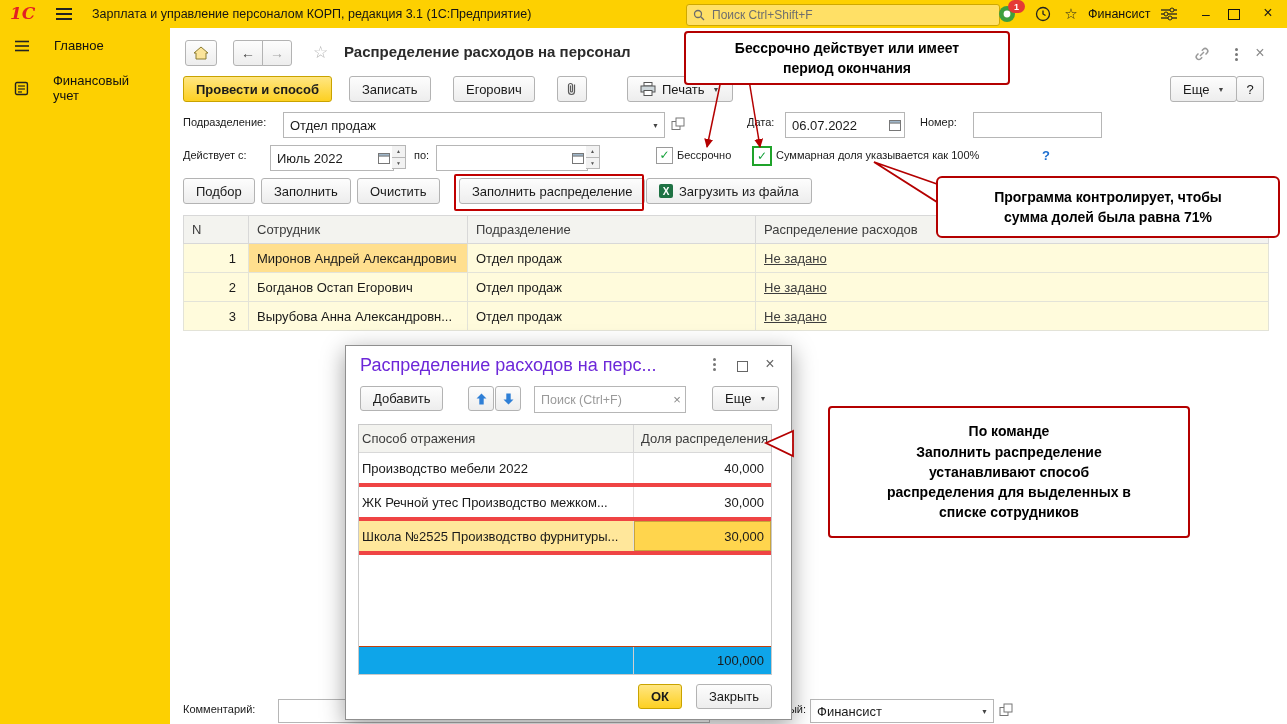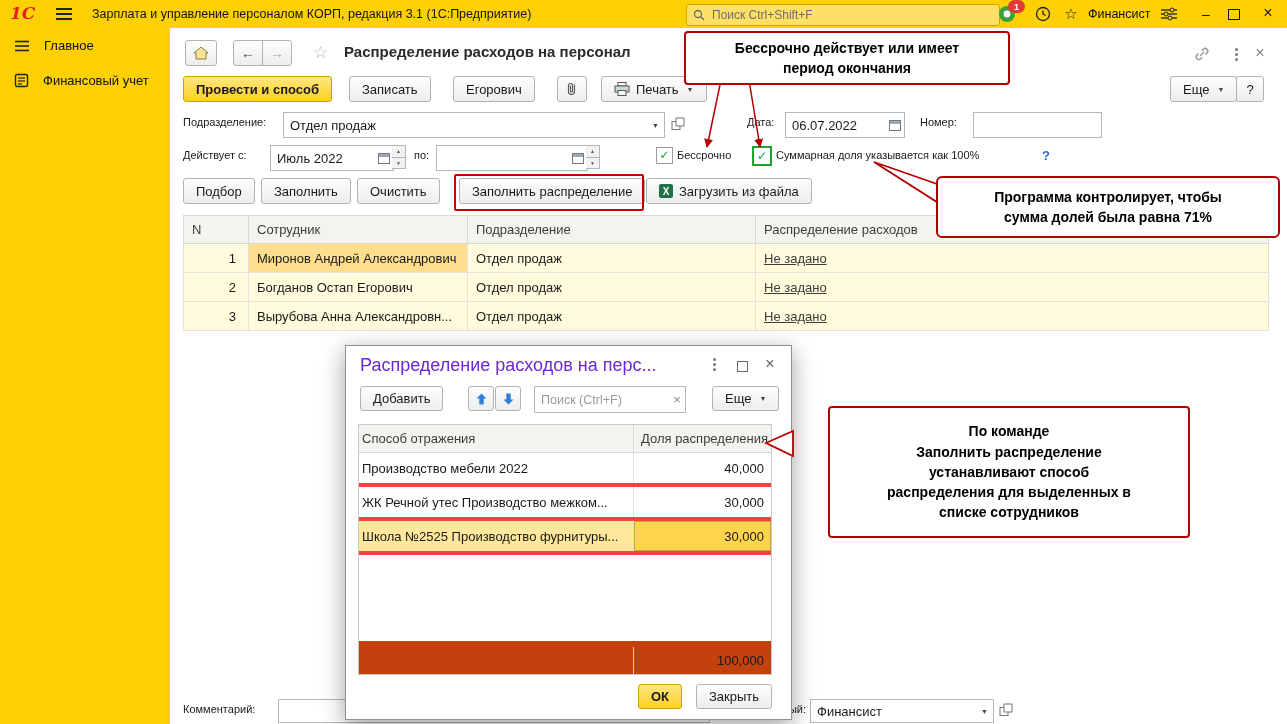--- a/index.html
+++ b/index.html
@@ -19,21 +19,21 @@
   .tb-search input::placeholder{color:#6e6e6e}
   .tb-ico{position:absolute;top:5px;width:18px;height:18px;display:flex;align-items:center;justify-content:center;cursor:pointer}
   .badge{position:absolute;left:10px;top:-5px;min-width:13px;height:13px;border-radius:7px;background:#e53935;color:#fff;font-size:9px;font-weight:bold;display:flex;align-items:center;justify-content:center;padding:0 2px}
   .tb-user{position:absolute;left:1088px;top:7px;font-size:12.5px;color:#111;cursor:pointer}
   .win-min{position:absolute;left:1196px;top:4px;width:20px;height:20px;display:flex;align-items:center;justify-content:center;font-size:14px;cursor:pointer}
   .win-max{position:absolute;left:1228px;top:9px;width:10px;height:9px;border:1.5px solid #111;cursor:pointer}
   .win-close{position:absolute;left:1258px;top:3px;width:20px;height:20px;display:flex;align-items:center;justify-content:center;font-size:16px;cursor:pointer}
 
   
   .sidebar{position:absolute;left:0;top:28px;width:170px;height:696px;background:#fdd001;z-index:4}
-  .side-item{display:flex;align-items:center;gap:14px;padding:10px 12px 10px 14px;font-size:13px;color:#111;cursor:pointer}
+  .side-item{display:flex;align-items:center;gap:24px;padding:10px 12px 10px 14px;font-size:13px;color:#111;cursor:pointer}
 
   
   .btn{position:absolute;height:26px;display:inline-flex;align-items:center;gap:6px;padding:0 12px;background:linear-gradient(#fdfdfd,#ededed);border:1px solid #b3b3b3;border-radius:3px;font-size:13px;color:#1a1a1a;font-family:inherit;cursor:pointer;white-space:nowrap}
   .btn.yellow{background:linear-gradient(#ffe682,#fdd021);border-color:#c9a300;font-weight:bold}
   .btn .carr{font-size:7px;color:#444;margin-left:2px}
   .iconbtn{position:absolute;height:26px;width:30px;display:inline-flex;align-items:center;justify-content:center;background:linear-gradient(#fdfdfd,#ededed);border:1px solid #b3b3b3;border-radius:3px;cursor:pointer}
   .navbtn{position:absolute;height:26px;width:30px;display:inline-flex;align-items:center;justify-content:center;background:linear-gradient(#fdfdfd,#ededed);border:1px solid #b3b3b3;font-size:14px;font-weight:bold;cursor:pointer}
   .field{position:absolute;height:24px;border:1px solid #b6b6b6;background:#fff;display:flex;align-items:center;font-size:13px}
   .field .val{padding:0 6px;flex:1;white-space:nowrap;overflow:hidden}
   .field .darr{width:17px;align-self:stretch;display:flex;align-items:center;justify-content:center;font-size:7px;color:#444;cursor:pointer}
@@ -74,21 +74,21 @@
   .dlg-grid{position:absolute;left:12px;top:78px;width:412px;height:249px;border:1px solid #c9c9c9;display:flex;flex-direction:column;font-size:13px}
   .dg-head{display:flex;height:27px;background:#f3f3ef;border-bottom:1px solid #d8d8d8;color:#3c3c3c}
   .dg-c1{width:268px;padding:0 3px;display:flex;align-items:center;border-right:1px solid #d8d8d8;white-space:nowrap;overflow:hidden}
   .dg-c2{flex:1;padding:0 7px;display:flex;align-items:center;white-space:nowrap;overflow:hidden}
   .dg-row{display:flex;height:30px;border-bottom:4px solid #ef4444;cursor:pointer}
   .dg-row .dg-c1{border-right:1px solid #e0e0e0}
   .dg-row .dg-c2{justify-content:flex-end}
   .dg-row.sel .dg-c1{background:#ffe79b}
   .dg-row.sel .dg-c2{background:#ffd54d;box-shadow:inset 0 0 0 1px #c9a43b}
   .dg-fill{flex:1}
-  .dg-total{display:flex;height:27px;background:#c2410c;border-top:6px solid #c2410c}
+  .dg-total{display:flex;height:27px;background:#0ea5e9;border-top:1px solid #c2410c}
   .dg-total .dg-c1{border-right:1px solid #cfcfcf}
   .dg-total .dg-c2{justify-content:flex-end}
 
   
   .callout{position:absolute;background:#fff;border:2px solid #b40000;z-index:60;display:flex;align-items:center;justify-content:center;text-align:center;font-weight:bold;font-size:14px;line-height:1.45;white-space:pre-line;color:#000}
   .annot-svg{position:absolute;left:0;top:0;z-index:59;pointer-events:none}
   .hl-rect{position:absolute;border:2px solid #c00000;border-radius:2px;z-index:10;pointer-events:none}
 </style>
 </head>
 <body>
@@ -198,21 +198,21 @@
       <span>Записать</span>
     </button>
   <button class="btn" style="left:453px;top:76px">
       <span>Егорович</span>
     </button>
   <button class="iconbtn" style="left:557px;top:76px">
     <svg width="14" height="16" viewBox="0 0 14 16">
         <path d="M9.5 3.5 v7 a3 3 0 0 1 -6 0 v-6 a2 2 0 0 1 4 0 v5.5 a1 1 0 0 1 -2 0 V4.5" fill="none" stroke="#5a5a5a" stroke-width="1.2"></path>
       </svg>
   </button>
-  <button class="btn" style="left:601px;top:76px">
+  <button class="btn" style="left:627px;top:76px">
     <svg width="16" height="14" viewBox="0 0 16 14">
         <rect x="4" y="0.5" width="8" height="3.5" fill="#fff" stroke="#555"></rect>
         <rect x="1" y="4" width="14" height="6" fill="#cfd8dc" stroke="#555"></rect>
         <rect x="4" y="8.5" width="8" height="5" fill="#fff" stroke="#555"></rect>
       </svg>
     <span>Печать</span>
       <span class="carr">▼</span>
   </button>
   <button class="btn" style="left:1170px;top:76px">
       <span>Еще</span>

